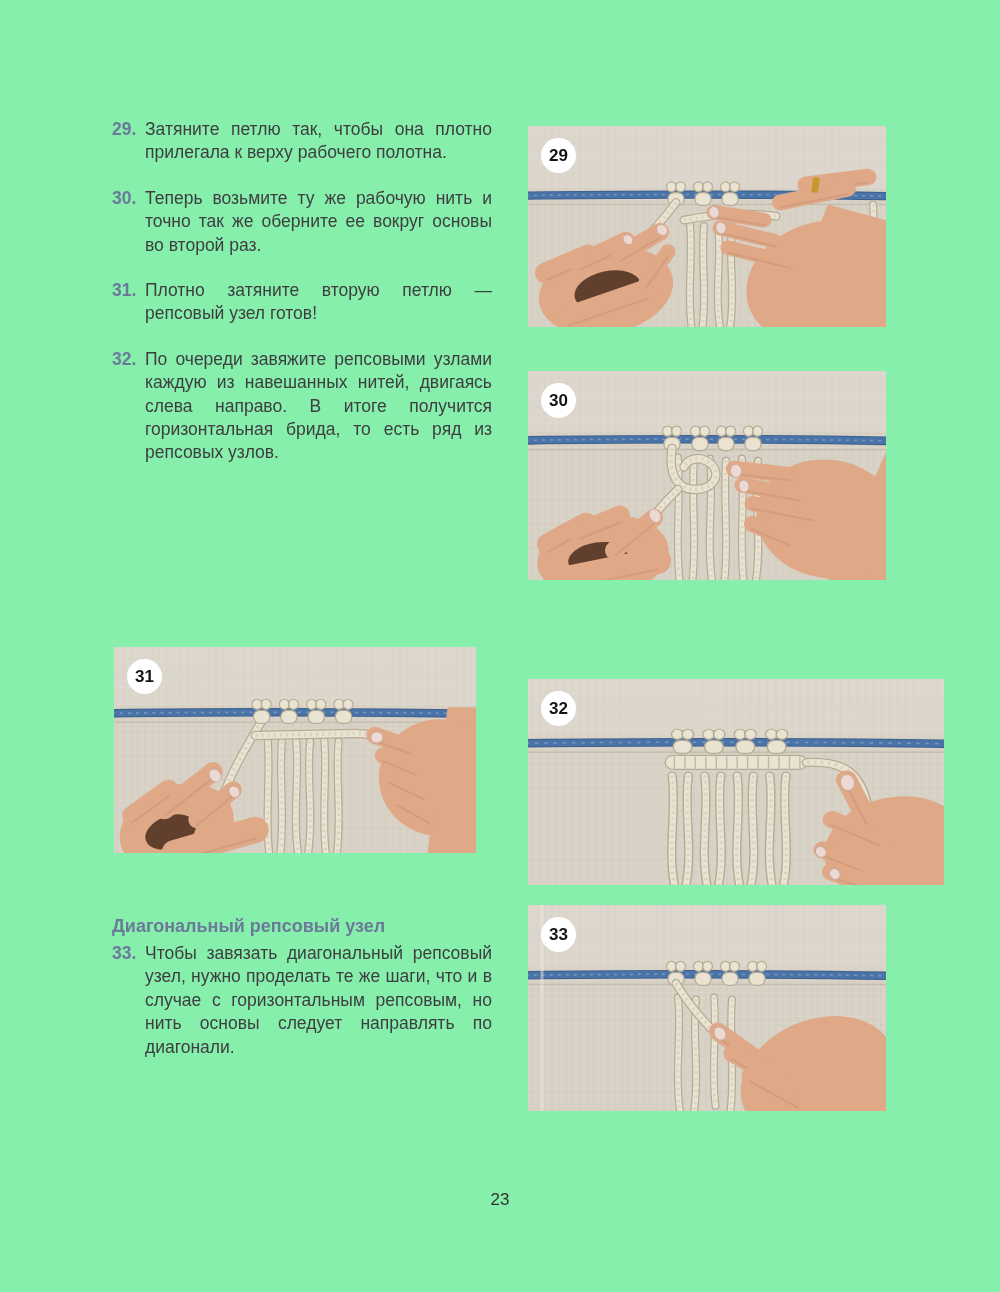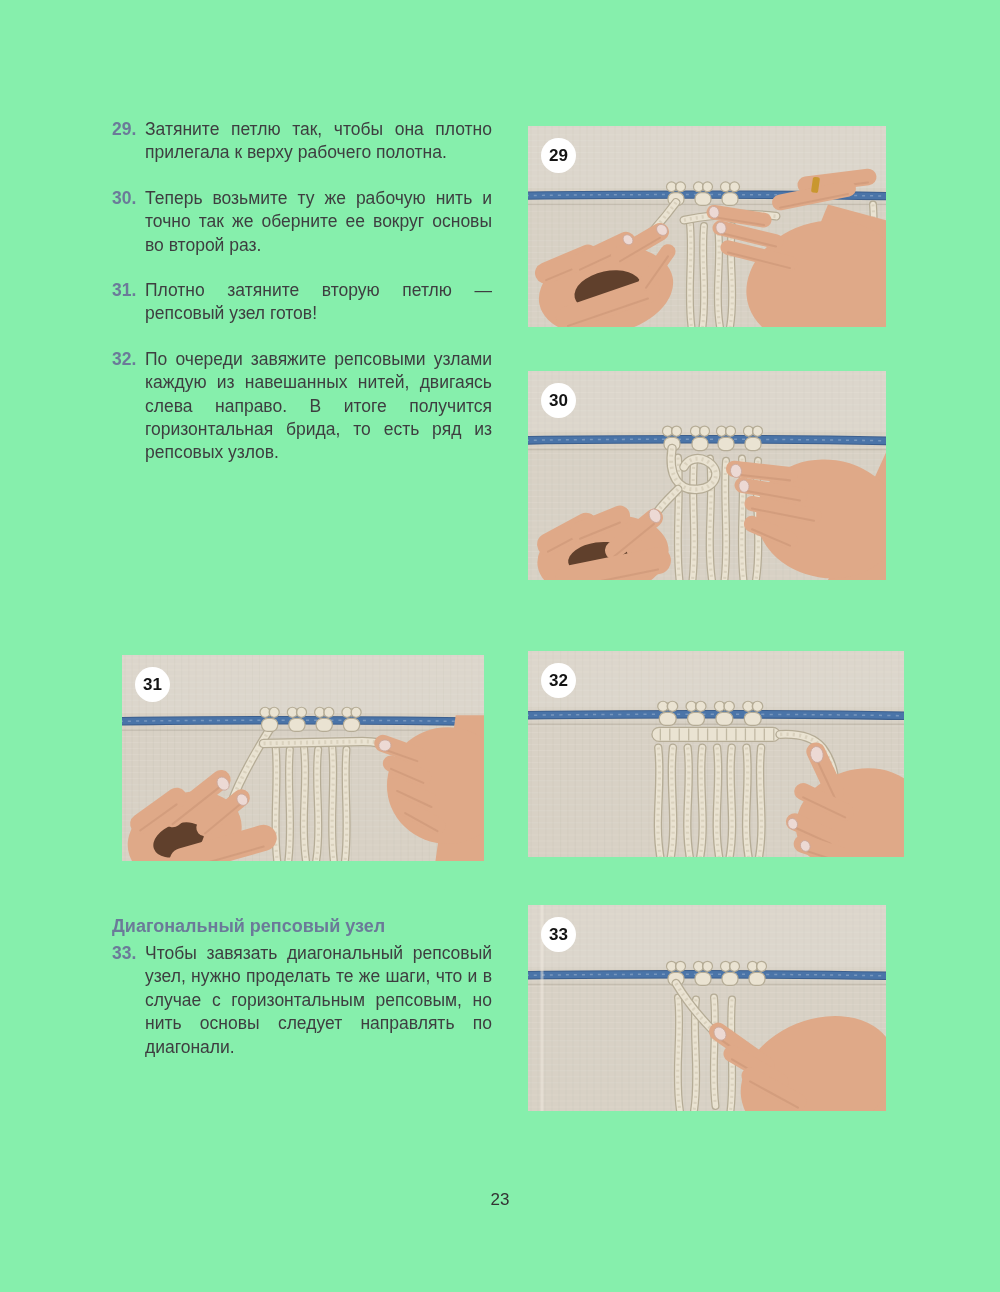--- a/index.html
+++ b/index.html
@@ -19,21 +19,21 @@
   .photo{position:absolute;background:#d8d1c5;}
   .photo svg{display:block;width:100%;height:100%;}
   .badge{
     position:absolute;left:13px;top:12px;width:35px;height:35px;border-radius:50%;
     background:#ffffff;display:flex;align-items:center;justify-content:center;
     font-size:17px;font-weight:700;color:#141414;
   }
   #p29{left:528px;top:126px;width:358px;height:201px;}
   #p30{left:528px;top:371px;width:358px;height:209px;}
   #p31{left:114px;top:647px;width:362px;height:206px;}
-  #p32{left:528px;top:651px;width:376px;height:206px;}
+  #p32{left:528px;top:679px;width:416px;height:206px;}
   #p33{left:528px;top:905px;width:358px;height:206px;}
   .page-number{
     position:absolute;left:0;top:1190px;width:1000px;text-align:center;
     font-size:17px;color:#333333;
   }
 </style>
 </head>
 <body>
 
 <div class="page">
@@ -438,21 +438,21 @@
           <line x1="262" y1="171.28" x2="224" y2="155.28" stroke="#c18d6d" stroke-opacity="0.4" stroke-width="2" stroke-linecap="round"></line>
           <ellipse cx="208" cy="98" rx="5.5" ry="6.5" transform="rotate(-8 208 98)" fill="#ecd9d4" stroke="#caa79b" stroke-width="0.8"></ellipse>
           <ellipse cx="216" cy="113" rx="5" ry="6" transform="rotate(-8 216 113)" fill="#ecd9d4" stroke="#caa79b" stroke-width="0.8"></ellipse>
         </g>
       </svg>
     <div class="badge">
         <span>30</span>
       </div>
   </figure>
 
-  <figure class="photo" id="p31" style="margin:8px">
+  <figure class="photo" id="p31" style="margin:0">
     <svg viewBox="0 0 358 205" preserveAspectRatio="none">
         <rect x="0" y="0" width="358" height="205" fill="#d8d1c5"></rect>
         <line x1="0" y1="3" x2="358" y2="3" stroke="#ffffff" stroke-opacity="0.1" stroke-width="1"></line>
         <line x1="0" y1="9" x2="358" y2="9" stroke="#ffffff" stroke-opacity="0.1" stroke-width="1"></line>
         <line x1="0" y1="15" x2="358" y2="15" stroke="#ffffff" stroke-opacity="0.1" stroke-width="1"></line>
         <line x1="0" y1="21" x2="358" y2="21" stroke="#ffffff" stroke-opacity="0.1" stroke-width="1"></line>
         <line x1="0" y1="27" x2="358" y2="27" stroke="#ffffff" stroke-opacity="0.1" stroke-width="1"></line>
         <line x1="0" y1="33" x2="358" y2="33" stroke="#ffffff" stroke-opacity="0.1" stroke-width="1"></line>
         <line x1="0" y1="39" x2="358" y2="39" stroke="#ffffff" stroke-opacity="0.1" stroke-width="1"></line>
         <line x1="0" y1="45" x2="358" y2="45" stroke="#ffffff" stroke-opacity="0.1" stroke-width="1"></line>

